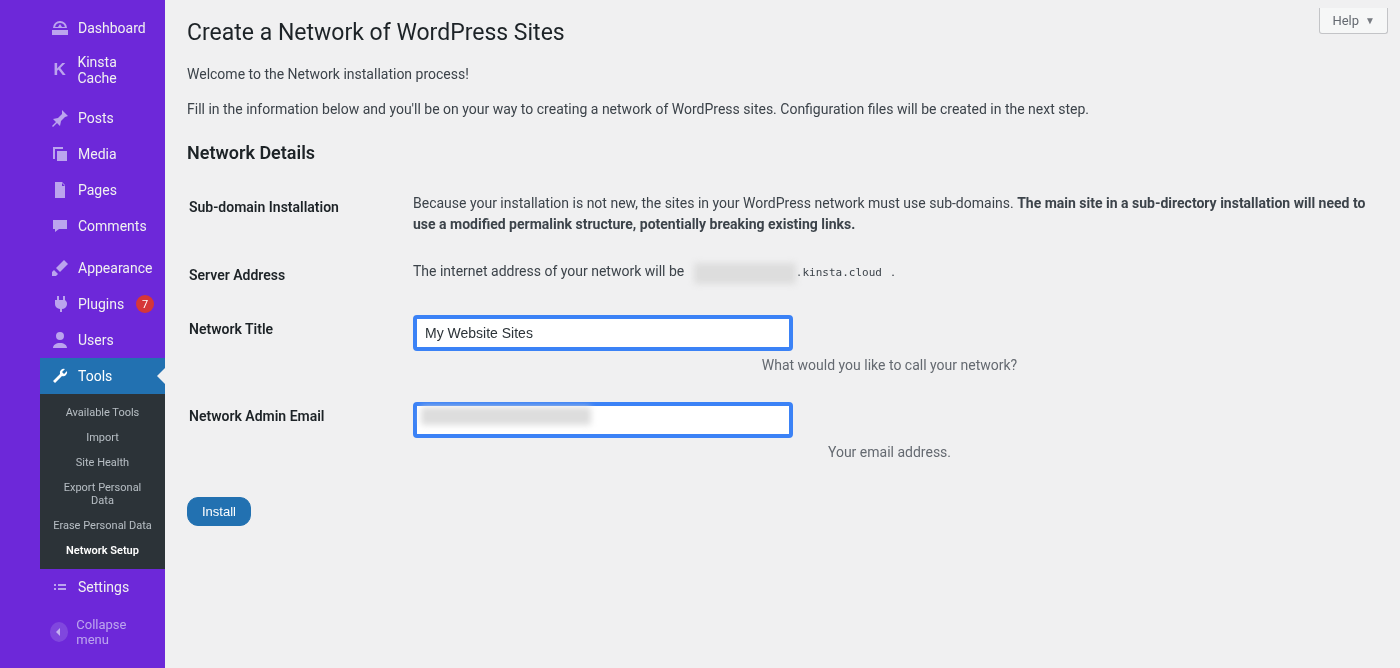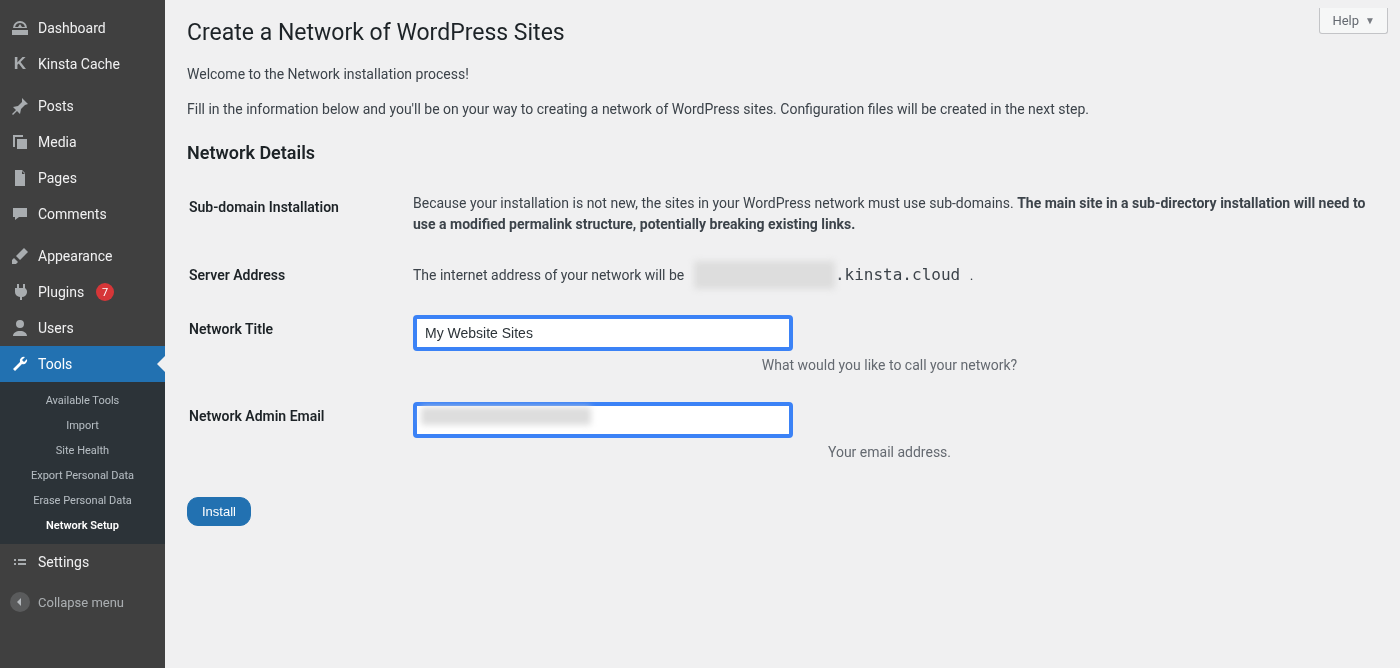--- a/index.html
+++ b/index.html
@@ -7,24 +7,25 @@
       font-family: -apple-system, BlinkMacSystemFont, "Segoe UI", Roboto, sans-serif;
       background: #f0f0f1;
       font-size: 13px;
       color: #3c434a;
       display: flex;
       min-height: 668px;
       width: 1400px;
     }
     .sidebar {
       width: 165px;
-      background: #404040;
+      background: #6d28d9;
       color: #fff;
       flex-shrink: 0;
       padding-top: 10px;
+      padding-left: 40px;
     }
     .menu-item {
       display: flex;
       align-items: center;
       padding: 8px 8px 8px 10px;
       color: #f0f0f1;
       font-size: 14px;
       cursor: pointer;
       position: relative;
       gap: 8px;
@@ -157,21 +158,21 @@
       padding: 6px 14px;
       font-size: 13px;
       border-radius: 11px;
       cursor: pointer;
       margin-top: 20px;
     }
     code {
       font-family: Menlo, Consolas, monospace;
       background: #f0f0f1;
       padding: 2px 6px;
-      font-size: 16px;
+      font-size: 11px;
     }
     .blurred {
       background: #ddd;
       color: transparent;
       filter: blur(3px);
       user-select: none;
       padding: 2px 8px;
       display: inline-block;
       border-radius: 2px;
     }

